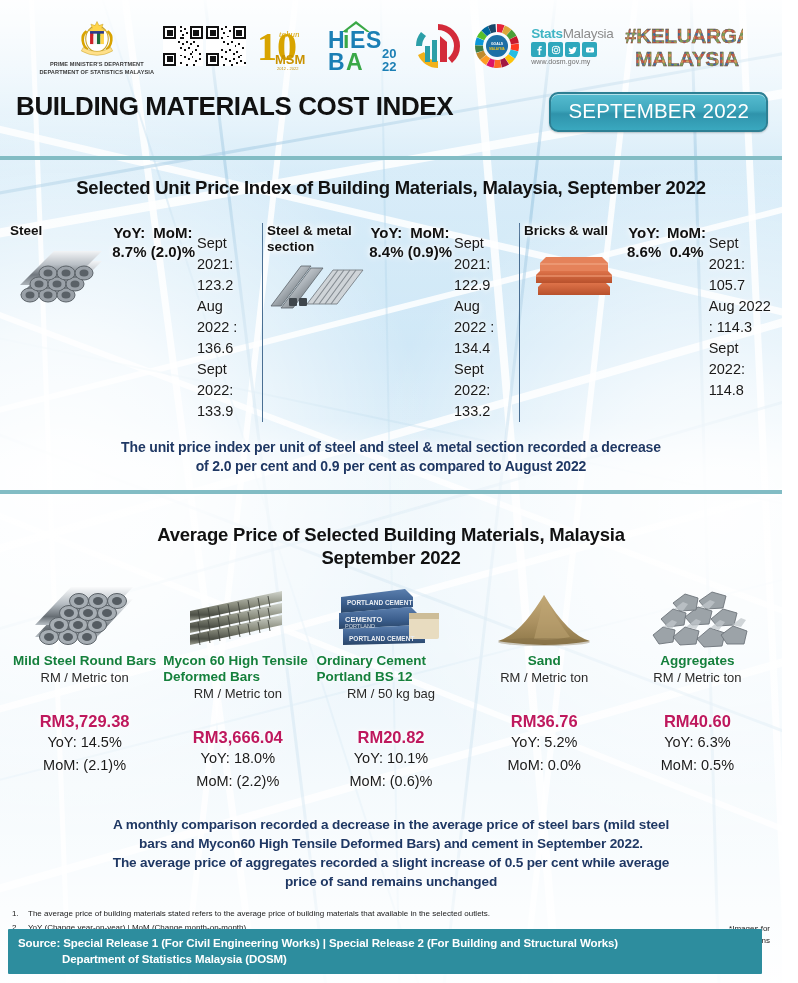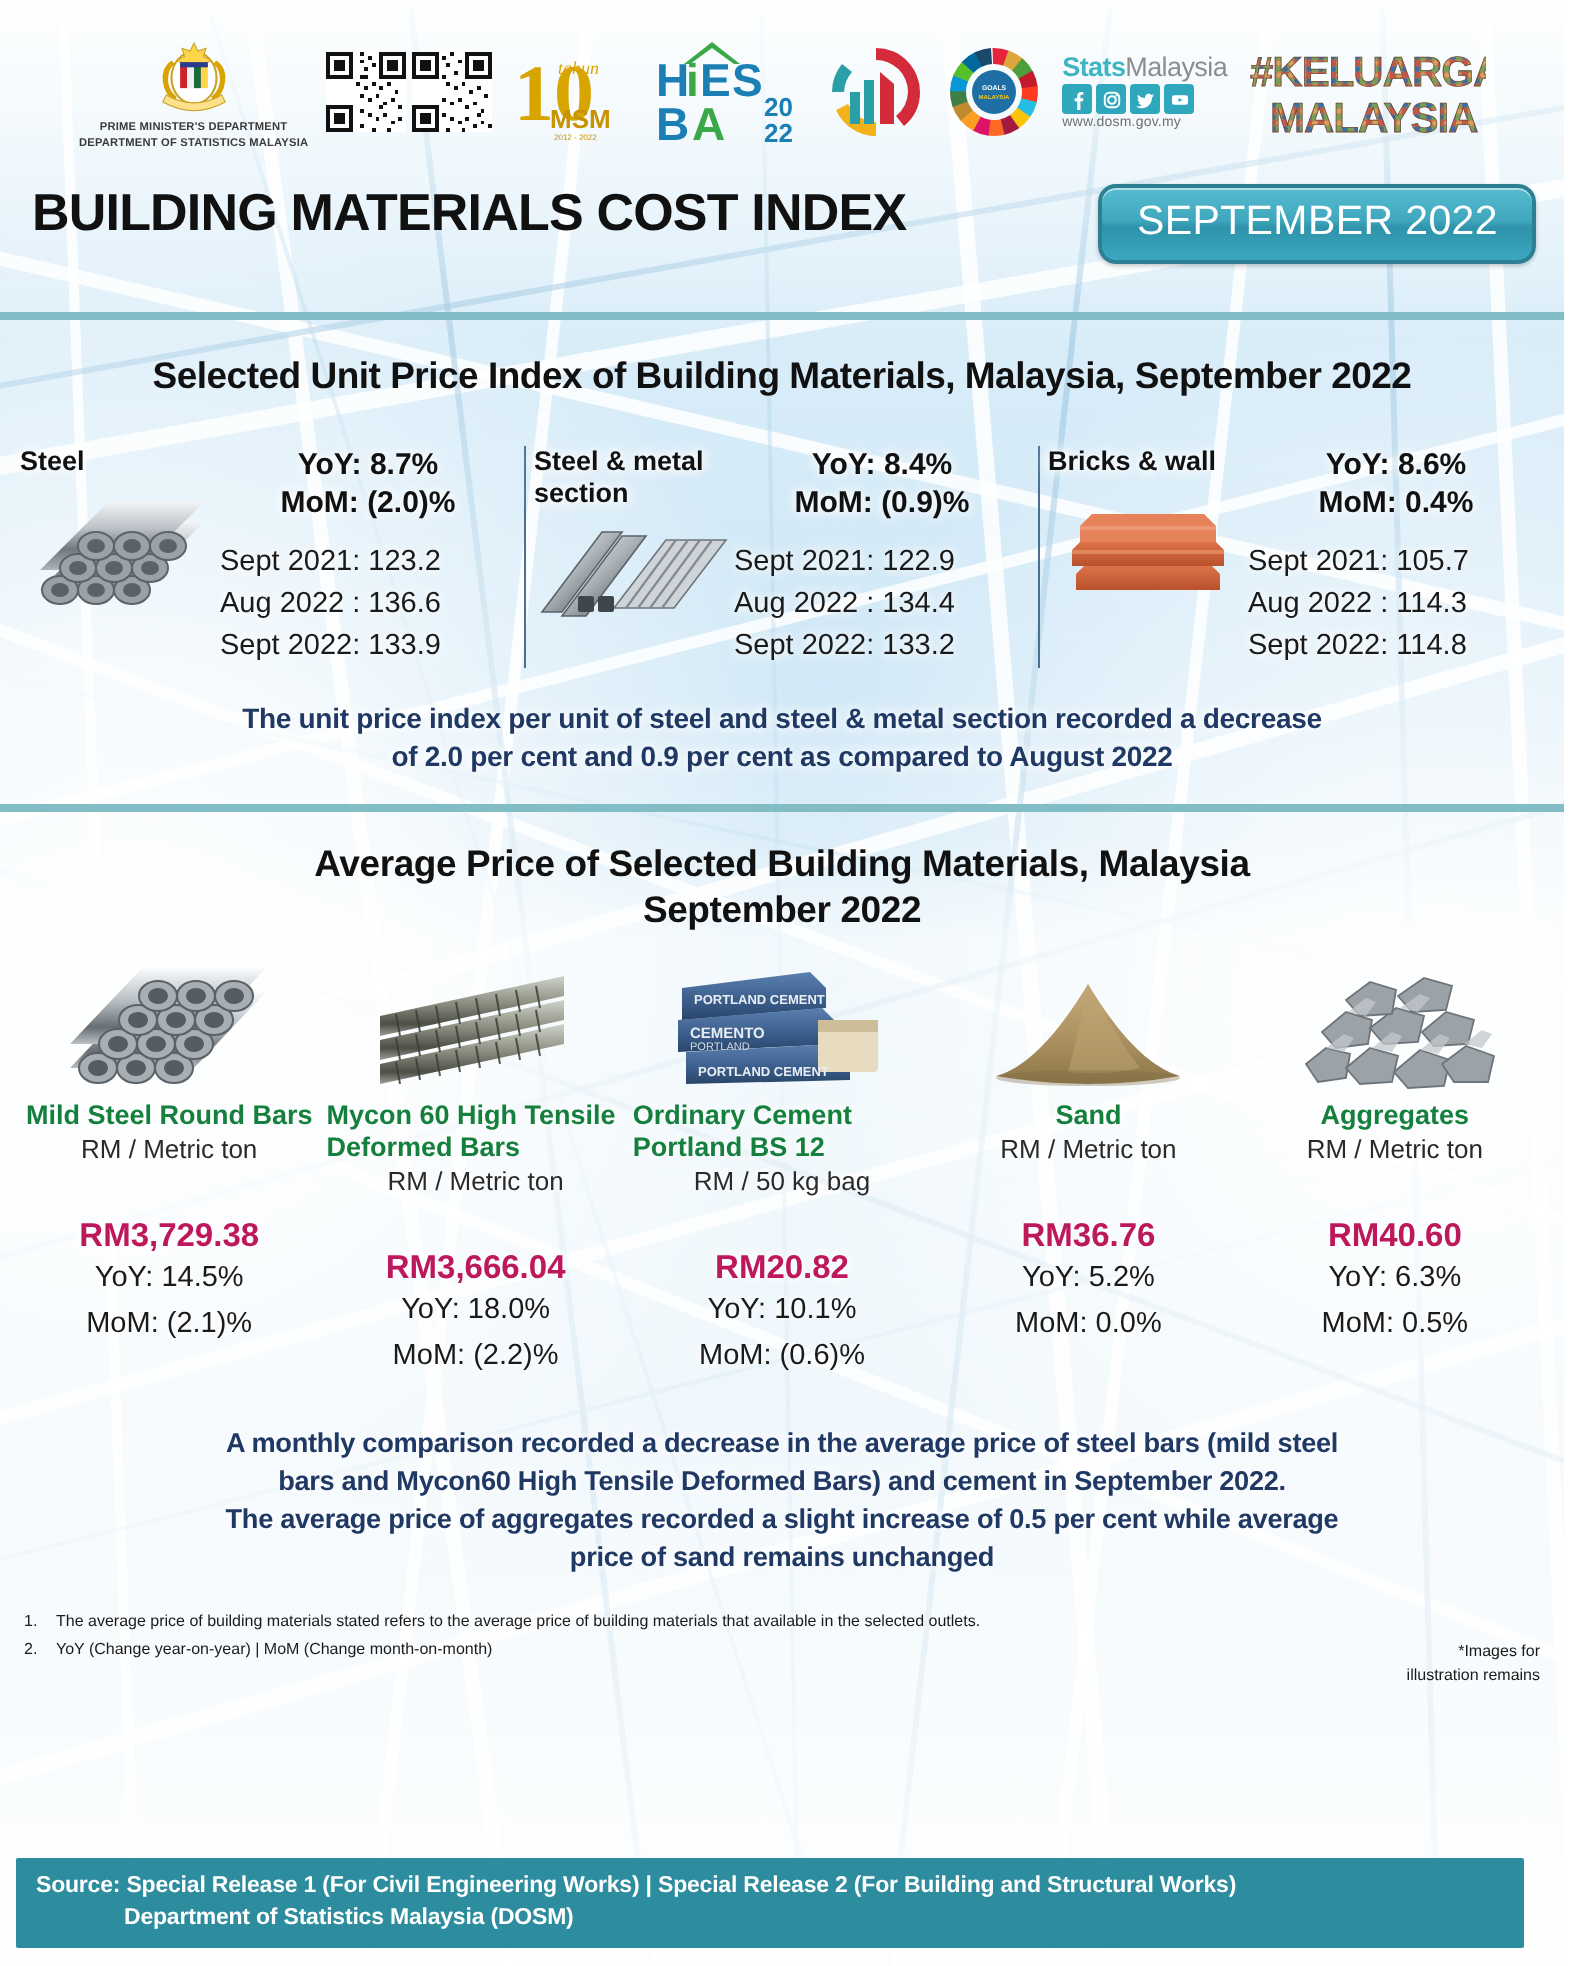--- a/index.html
+++ b/index.html
@@ -59,33 +59,33 @@
   .rule{position:relative;z-index:3;height:4px;background:#82bcc4;margin:0;}
 
   
   .sec1-head{position:relative;z-index:3;text-align:center;font-size:18.5px;font-weight:bold;color:#111;letter-spacing:-.25px;padding:17px 0 0;}
   .sec1-grid{position:relative;z-index:3;display:flex;margin-top:24px;padding:0 6px;}
   .col{position:relative;display:flex;flex:1;padding:0 4px;}
   .col + .col{border-left:1.5px solid #4a6f93;}
   .col-img{width:100px;flex:0 0 100px;display:flex;flex-direction:column;align-items:flex-start;}
   .mat-label{font-size:13.5px;font-weight:bold;color:#111;line-height:15.5px;text-align:left;width:100%;
              text-shadow:0 0 4px #fff,0 0 7px #fff,0 0 10px #fff;}
-  .col-txt{flex:1;display:flex;flex-direction:column;}
+  .col-txt{flex:1;display:flex;flex-direction:row;}
   .pct{text-align:center;font-size:15px;font-weight:bold;color:#111;line-height:19px;
        text-shadow:0 0 4px #fff,0 0 8px #fff;}
   .idx{font-size:14.5px;color:#1a1a1a;line-height:21px;text-shadow:0 0 4px #fff,0 0 8px #fff;}
   .idx-wrap{margin-top:10px;}
 
   .note1{position:relative;z-index:3;text-align:center;color:#1f3864;font-weight:bold;
          font-size:14px;line-height:19px;margin-top:16px;padding:0 36px;letter-spacing:-.15px;
          text-shadow:0 0 4px #fff,0 0 8px #fff;}
 
   
   .sec2-head{position:relative;z-index:3;text-align:center;font-size:18.5px;font-weight:bold;color:#111;
-             line-height:23px;padding-top:14px;letter-spacing:-.2px;}
+             line-height:23px;padding-top:29px;letter-spacing:-.2px;}
   .sec2-grid{position:relative;z-index:3;display:flex;margin-top:8px;padding:0 8px;align-items:flex-start;}
   .mcol{flex:1;display:flex;flex-direction:column;align-items:center;padding:0 2px;}
   .mimg{height:72px;display:flex;align-items:flex-end;justify-content:center;}
   .mname{font-size:13.5px;font-weight:bold;color:#15803d;text-align:left;line-height:16px;margin-top:4px;
          text-shadow:0 0 4px #fff,0 0 7px #fff;}
   .munit{font-size:13px;color:#2a2a2a;text-align:center;line-height:17px;
          text-shadow:0 0 4px #fff,0 0 7px #fff;}
   .mprice{font-size:16.5px;font-weight:bold;color:#be185d;text-align:center;margin-top:25px;line-height:20px;
           text-shadow:0 0 4px #fff,0 0 7px #fff;}
   .mchg{font-size:14.5px;color:#1a1a1a;text-align:center;line-height:23px;

